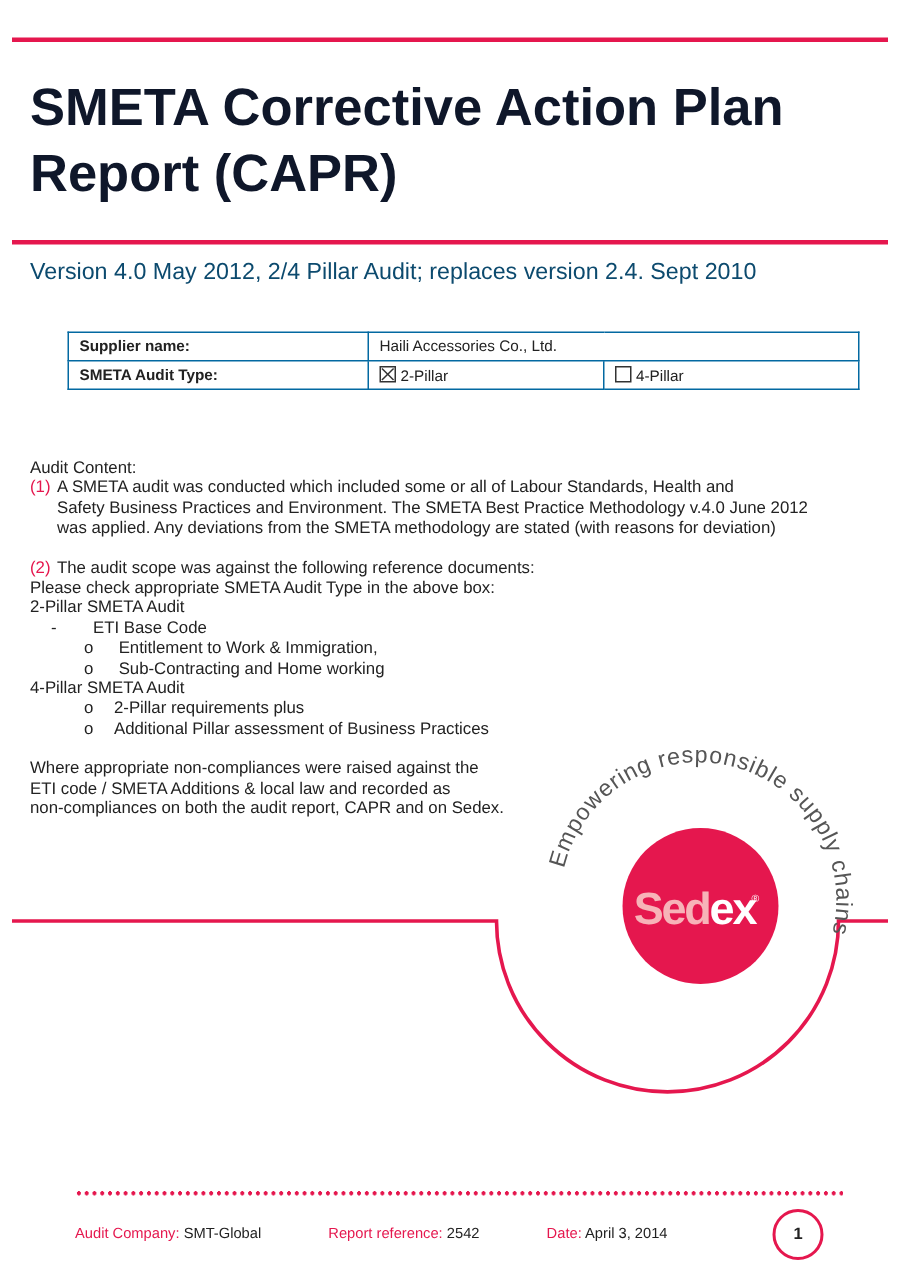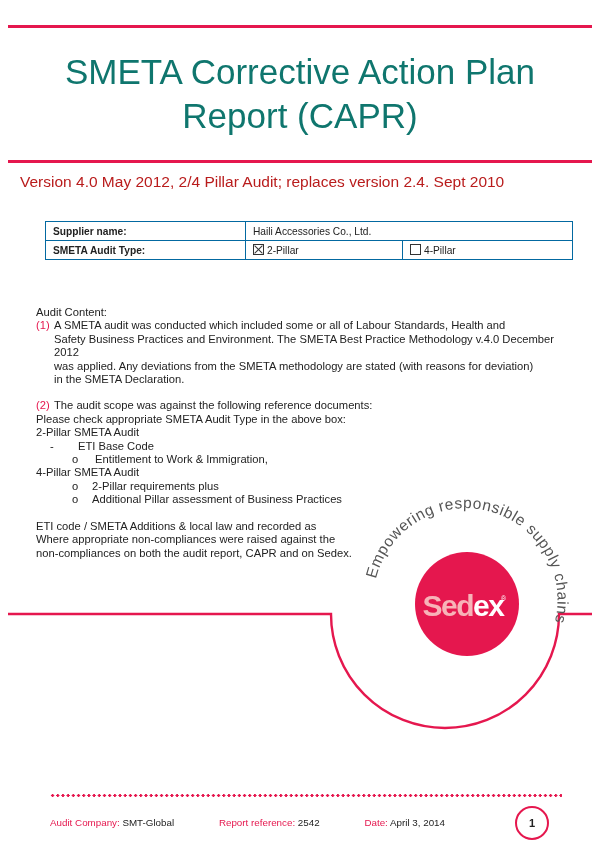--- a/index.html
+++ b/index.html
@@ -2,33 +2,33 @@
 <html><head>
 <meta charset="utf-8">
 <style>
   html, body { margin:0; padding:0; background:#ffffff; }
   body { width:600px; height:856px; position:relative; overflow:hidden;
          font-family:"Liberation Sans", sans-serif; color:#222; }
   .rule { position:absolute; left:8px; right:8px; height:3px; background:#e5174e; }
   #rule-top { top:25px; }
   #rule-mid { top:160px; }
   .title { position:absolute; left:20px; top:50px; width:560px;
-           font-size:35px; line-height:44px; color:#0f766e; font-weight:normal;text-align:center; }
-  .subtitle { position:absolute; left:20px; top:173px; font-size:15.5px; color:#b91c1c; }
+           font-size:35px; line-height:44px; color:#0f172a; font-weight:bold; }
+  .subtitle { position:absolute; left:20px; top:173px; font-size:15.5px; color:#0c4a6e; }
   table.info { position:absolute; left:45px; top:221px; width:528px;
                border-collapse:collapse; font-size:10.2px; }
   table.info td { border:1px solid #0369a1; height:18px; padding:0 7px; vertical-align:middle; }
   table.info td.lbl { font-weight:bold; width:185px; }
   .cb { display:inline-block; width:9px; height:9px; border:1px solid #333;
         vertical-align:-1px; margin-right:3px; position:relative; }
   .cb.checked::before, .cb.checked::after { content:""; position:absolute; left:4px; top:-1px;
         width:1px; height:11px; background:#333; }
   .cb.checked::before { transform:rotate(45deg); }
   .cb.checked::after { transform:rotate(-45deg); }
-  .body-text { position:absolute; left:36px; top:306px; width:540px;
+  .body-text { position:absolute; left:20px; top:306px; width:540px;
                font-size:11.2px; line-height:13.4px; color:#222; }
   .body-text p { margin:0; }
   .num { color:#e5174e; display:inline-block; width:18px; }
   .indent { padding-left:18px; }
   .dash-item { padding-left:14px; }
   .dash-item .mark { display:inline-block; width:28px; }
   .o-item { padding-left:36px; }
   .o-item .mark { display:inline-block; width:20px; }
   .gap { height:13px; }
   #arc-svg { position:absolute; left:0; top:0; width:600px; height:856px; pointer-events:none; }
@@ -67,35 +67,35 @@
     <td>
       <span class="cb"></span><span>4-Pillar</span>
     </td>
   </tr>
 </tbody>
   </table>
 
 <div class="body-text">
   <p>Audit Content:</p>
   <p><span class="num">(1)</span><span>A SMETA audit was conducted which included some or all of Labour Standards, Health and</span></p>
-  <p class="indent">Safety Business Practices and Environment. The SMETA Best Practice Methodology v.4.0 December 2012</p>
+  <p class="indent">Safety Business Practices and Environment. The SMETA Best Practice Methodology v.4.0 June 2012</p>
   <p class="indent">was applied. Any deviations from the SMETA methodology are stated (with reasons for deviation)</p>
-  <p class="indent">in the SMETA Declaration.</p>
   <div class="gap"></div>
   <p><span class="num">(2)</span><span>The audit scope was against the following reference documents:</span></p>
   <p>Please check appropriate SMETA Audit Type in the above box:</p>
   <p>2-Pillar SMETA Audit</p>
   <p class="dash-item"><span class="mark">-</span><span>ETI Base Code</span></p>
   <p class="o-item"><span class="mark">o</span><span> Entitlement to Work &amp; Immigration,</span></p>
+  <p class="o-item"><span class="mark">o</span><span> Sub-Contracting and Home working</span></p>
   <p>4-Pillar SMETA Audit</p>
   <p class="o-item"><span class="mark">o</span><span>2-Pillar requirements plus</span></p>
   <p class="o-item"><span class="mark">o</span><span>Additional Pillar assessment of Business Practices</span></p>
   <div class="gap"></div>
+  <p>Where appropriate non-compliances were raised against the</p>
   <p>ETI code / SMETA Additions &amp; local law and recorded as</p>
-  <p>Where appropriate non-compliances were raised against the</p>
   <p>non-compliances on both the audit report, CAPR and on Sedex.</p>
 </div>
 
 <svg id="arc-svg" viewBox="0 0 600 856">
   <defs>
     <path id="tagline-path" d="M 376 579 A 92 92 0 1 1 493 688"></path>
   </defs>
   <path d="M 8 614 L 331 614 A 114 114 0 0 0 559 614 L 592 614" fill="none" stroke="#e5174e" stroke-width="2.4"></path>
   <circle cx="467" cy="604" r="52" fill="#e5174e"></circle>
   <text x="463" y="616" text-anchor="middle" font-family="Liberation Sans, sans-serif" font-weight="bold" font-size="30" letter-spacing="-1.5">

